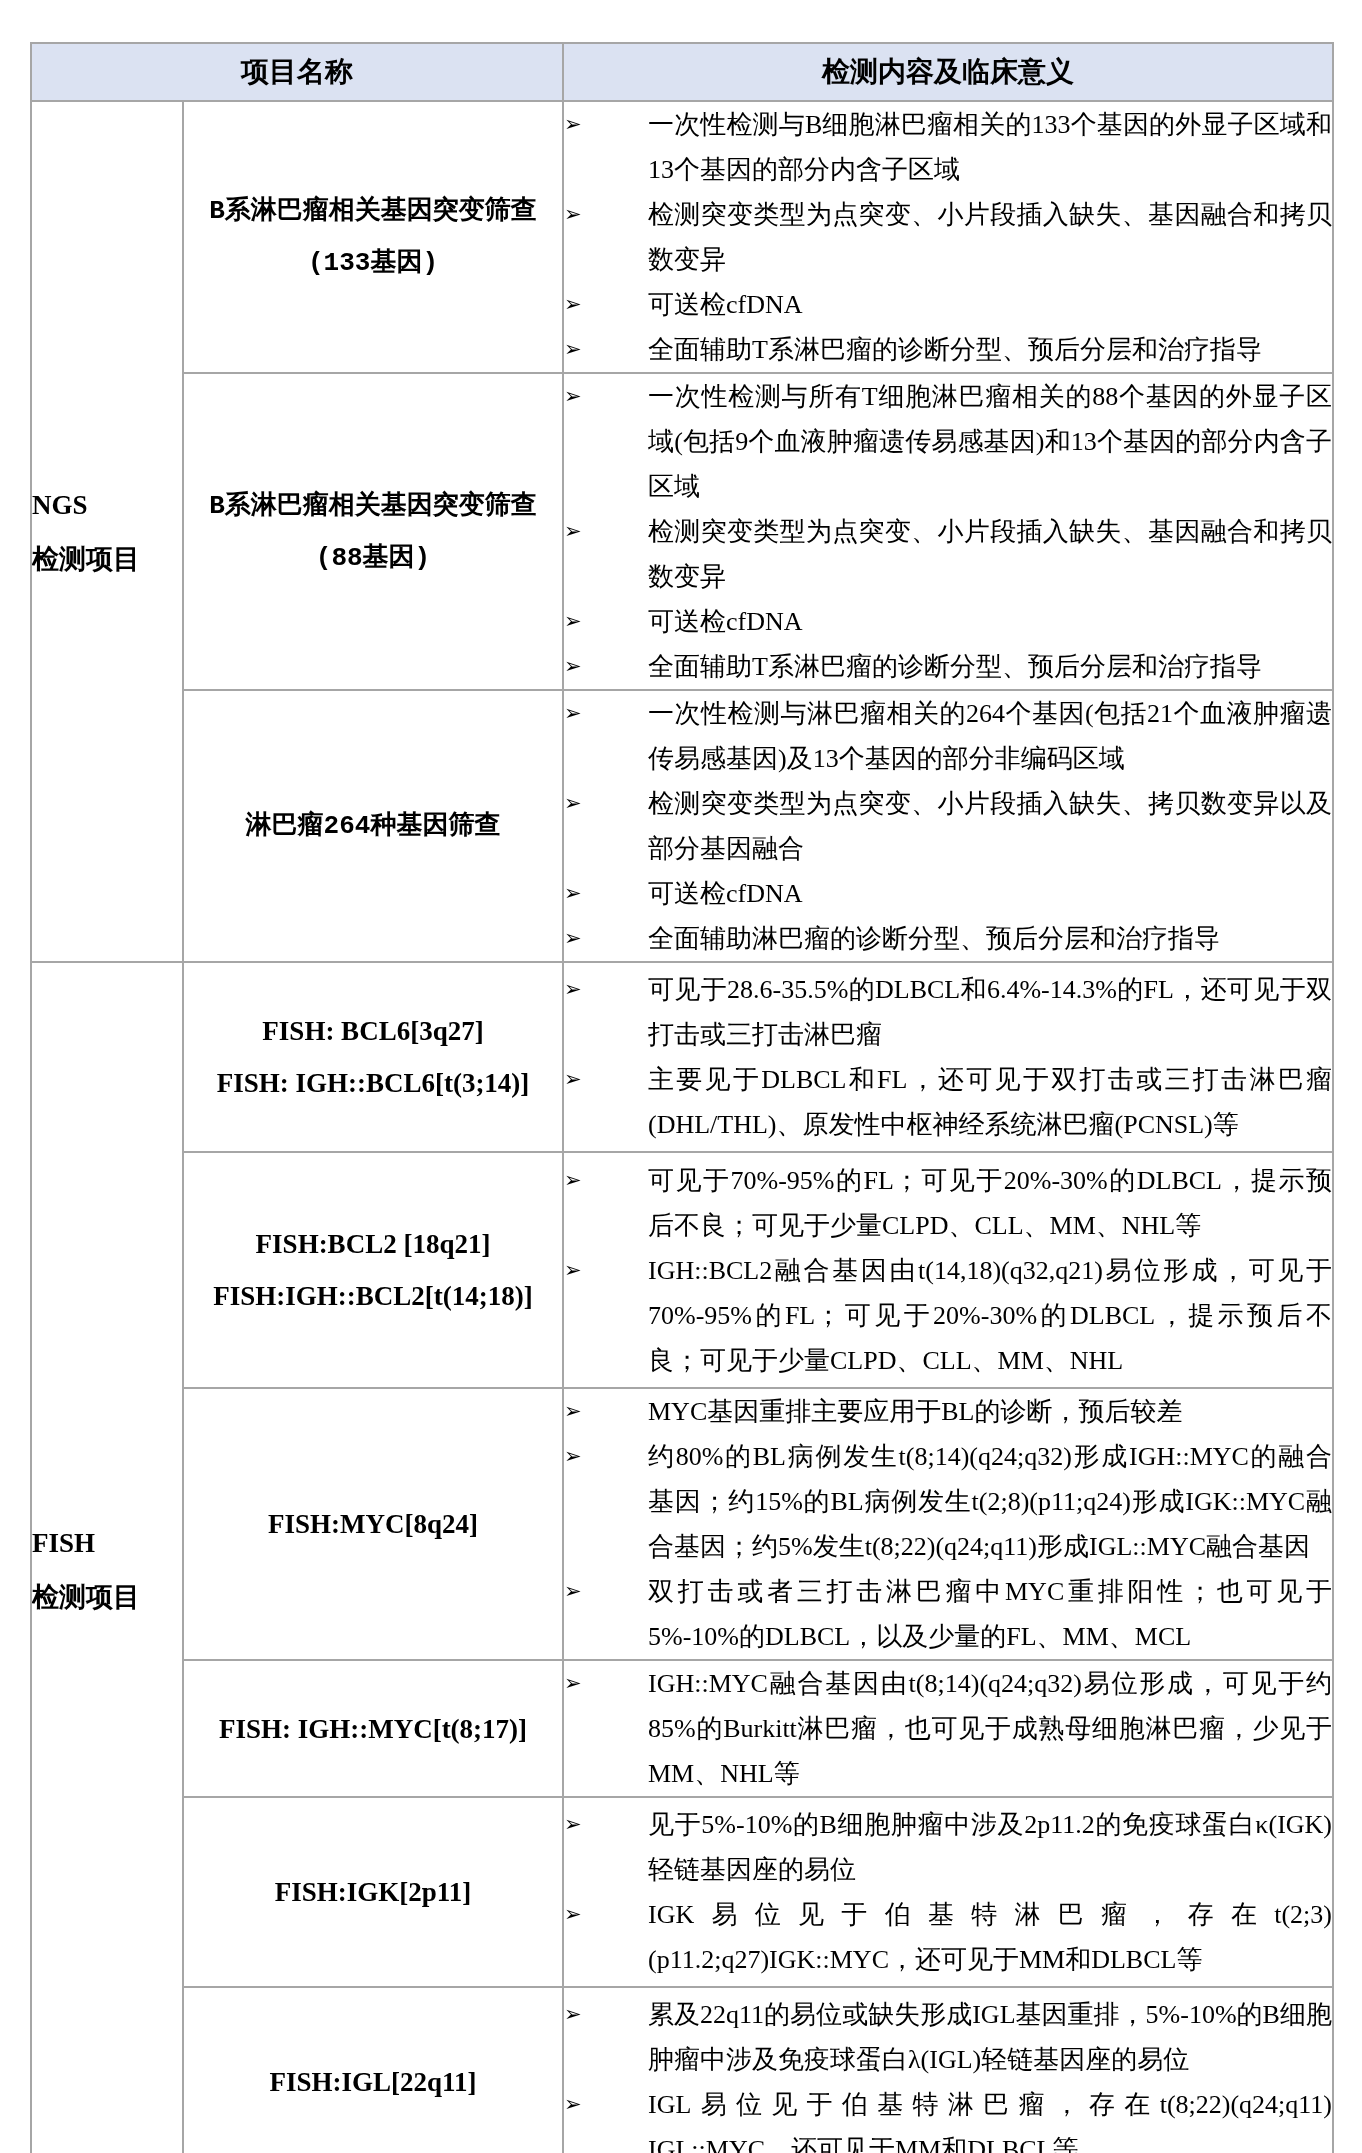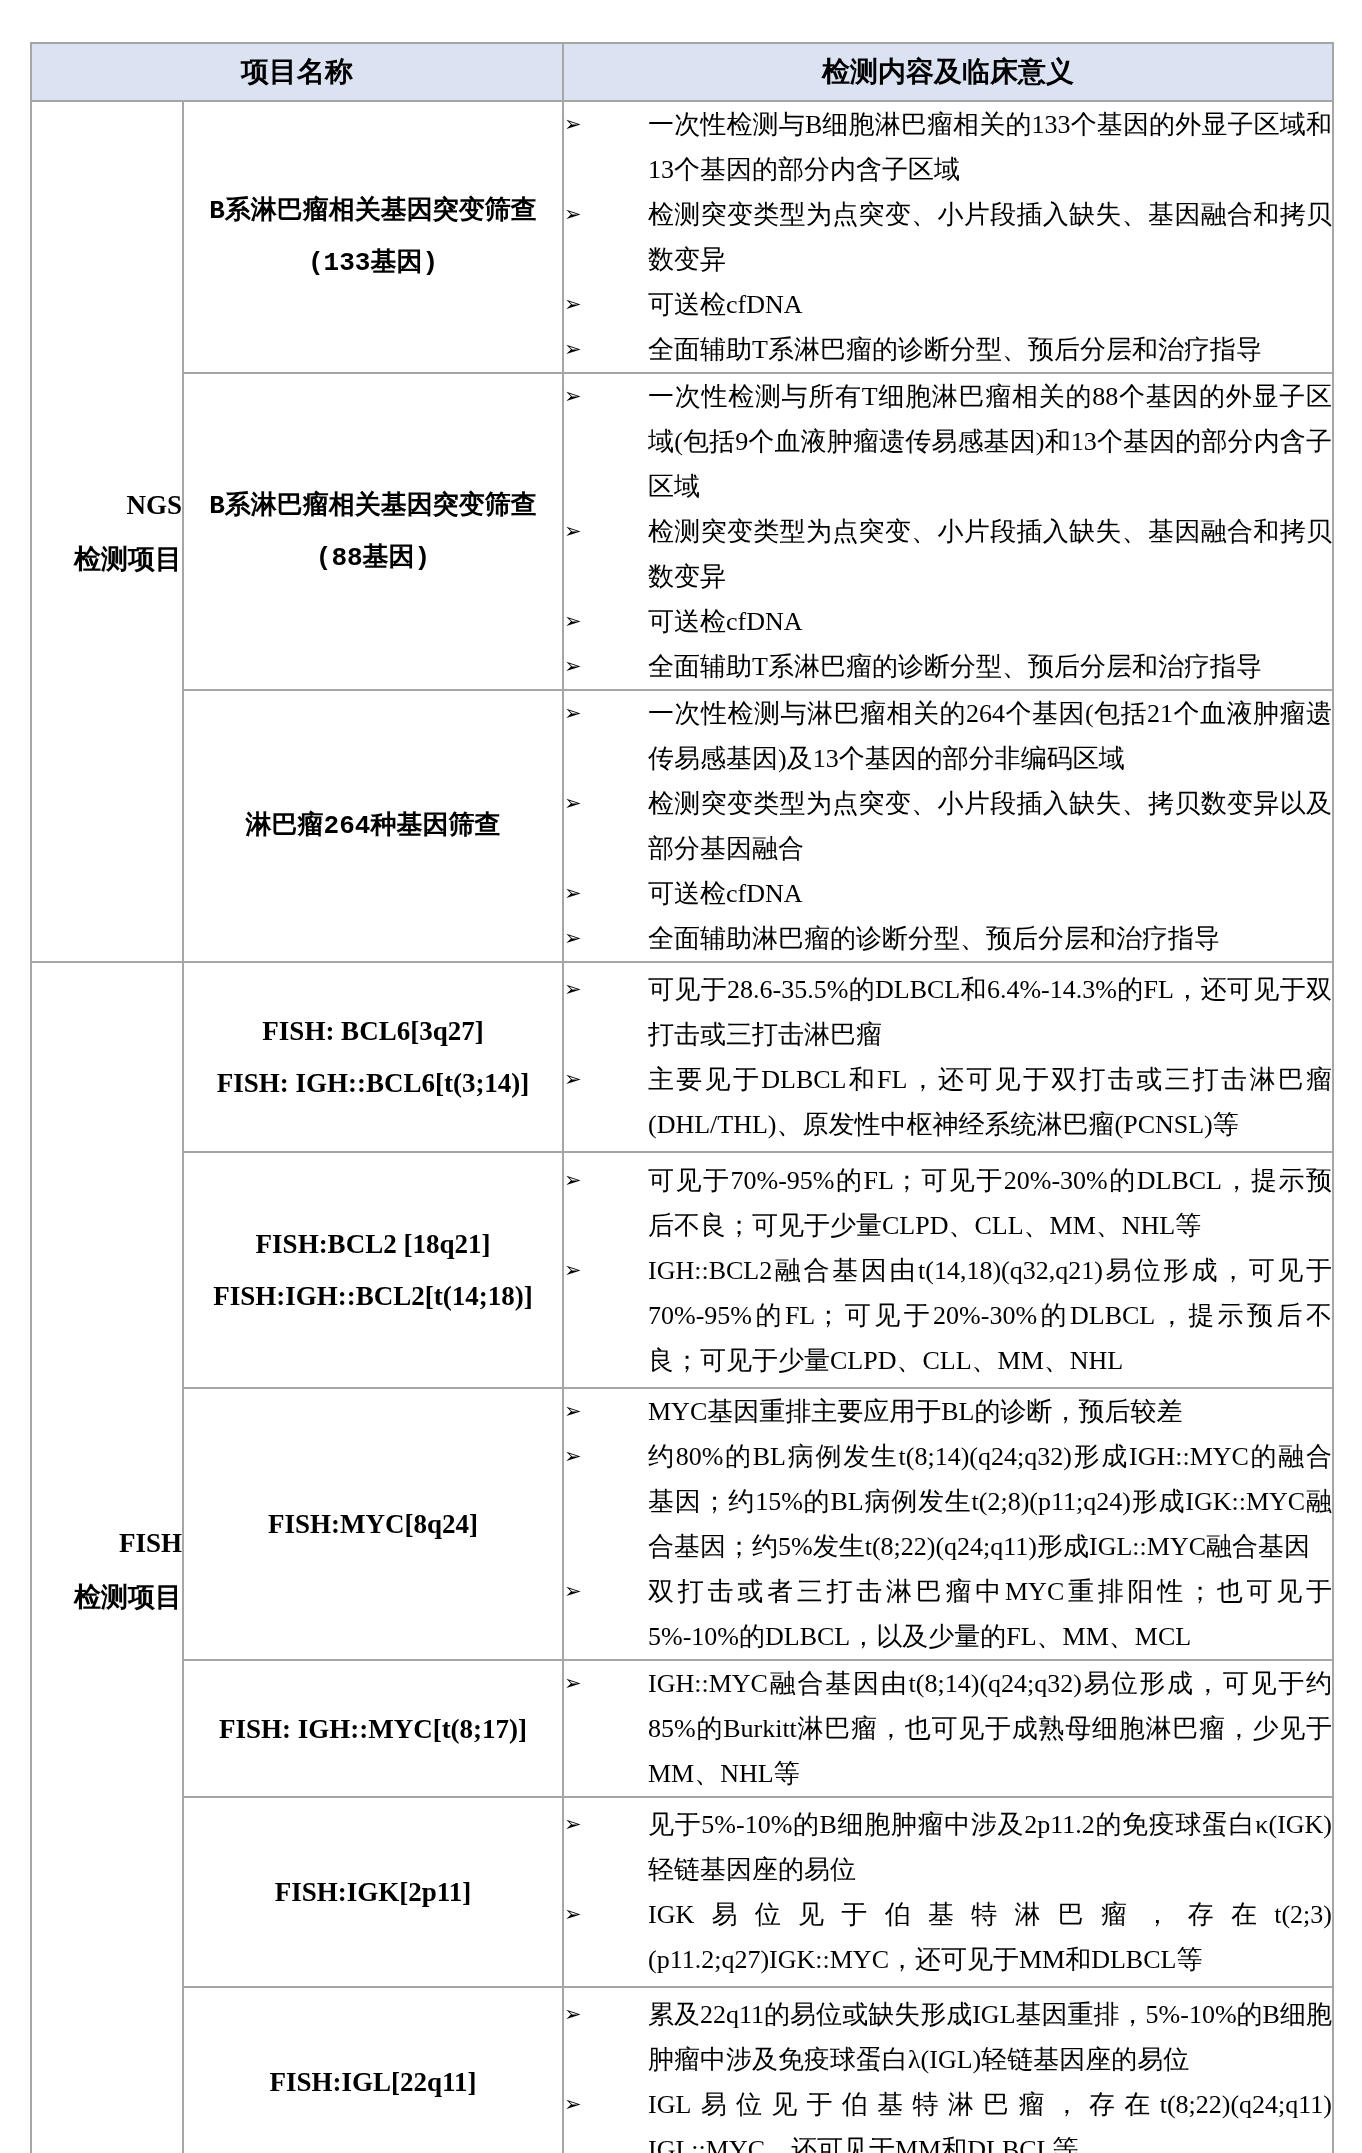--- a/index.html
+++ b/index.html
@@ -27,21 +27,21 @@
     text-align:center;font-weight:bold;font-size:26px;line-height:52px;
     font-family:Liberation Mono, monospace;
     padding:4px 8px;
   }
   td.name.latin{
     font-family:"Liberation Serif","DejaVu Serif",serif;
     font-size:27px;
     border-radius:24px;
   }
   td.group{
-    text-align:right;font-weight:bold;font-size:27px;line-height:54px;
+    text-align:left;font-weight:bold;font-size:27px;line-height:54px;
     font-family:"Liberation Serif","DejaVu Serif",serif;
   }
   td.content{padding:6px 40px 6px 34px;}
   .bullet{display:flex;align-items:flex-start;line-height:45px;font-size:26px;}
   .bullet .arrow{
     flex:none;width:48px;
     font-family:"DejaVu Sans","Liberation Sans",sans-serif;
     font-size:21px;line-height:45px;
   }
   .bullet .btext{flex:1;text-align:justify;margin-left:36px;}

